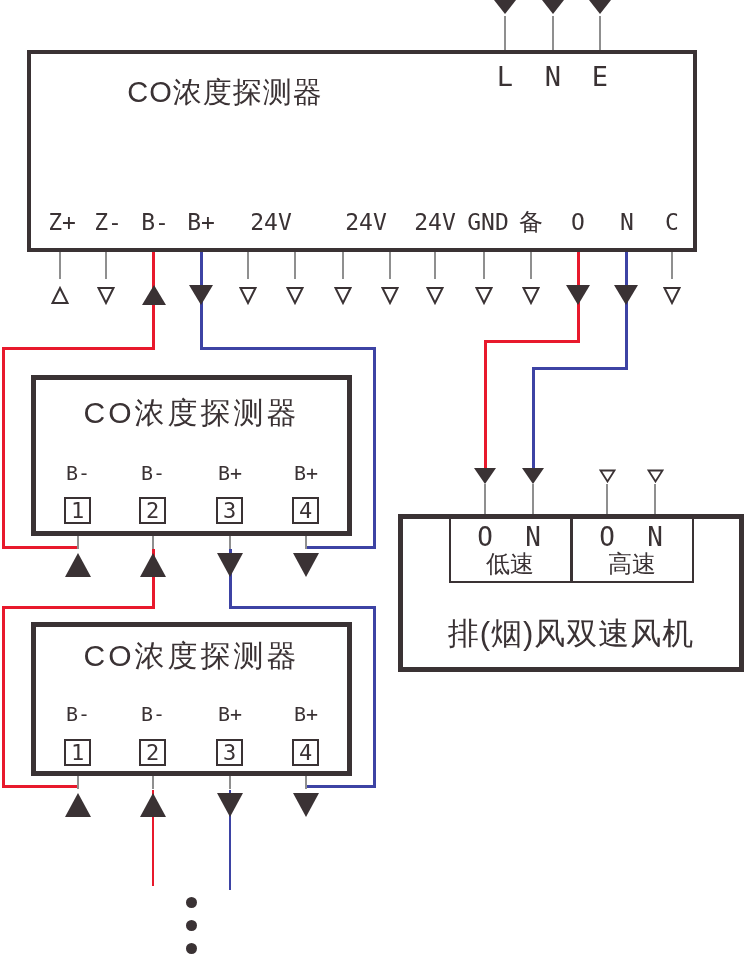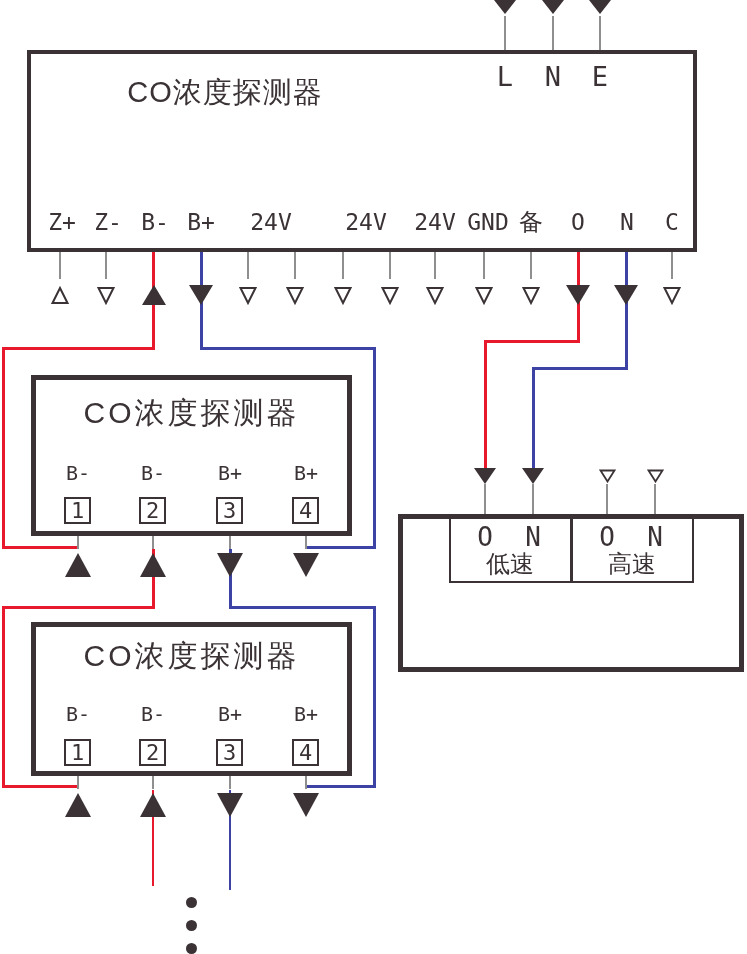--- a/index.html
+++ b/index.html
@@ -219,18 +219,19 @@
 
   <div class="box thick" style="left:398px;top:514px;width:346px;height:158px;"></div>
   <div class="box thin" style="left:449px;top:514px;width:123px;height:69px;"></div>
   <div class="box thin" style="left:571px;top:514px;width:123px;height:69px;"></div>
   <div class="lbl mono" style="left:485px;top:524px;font-size:26px;">O</div>
   <div class="lbl mono" style="left:533px;top:524px;font-size:26px;">N</div>
   <div class="lbl" style="left:510px;top:552px;font-size:24px;">低速</div>
   <div class="lbl mono" style="left:607px;top:524px;font-size:26px;">O</div>
   <div class="lbl mono" style="left:655px;top:524px;font-size:26px;">N</div>
   <div class="lbl" style="left:632px;top:552px;font-size:24px;">高速</div>
+  <div class="title" style="left:398px;top:618px;width:346px;font-size:31px;letter-spacing:1px;">排(烟)风双速风机</div>
 
   <div class="dot" style="left:186px;top:897px;"></div>
   <div class="dot" style="left:186px;top:920px;"></div>
   <div class="dot" style="left:186px;top:943px;"></div>
 
 </div>
 
 </body></html>

